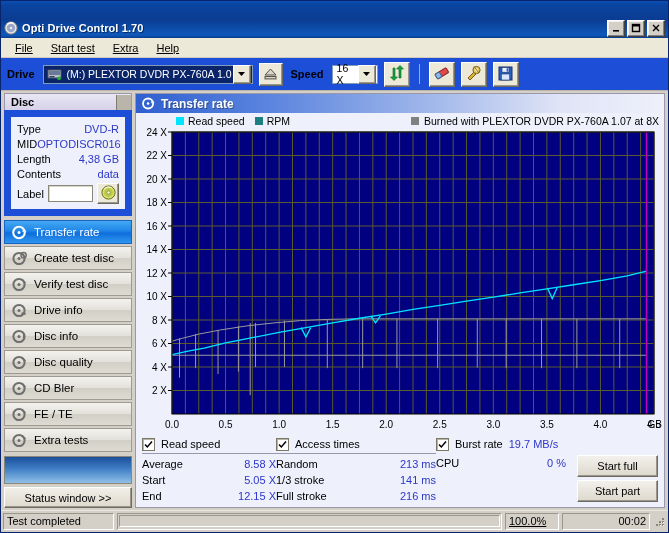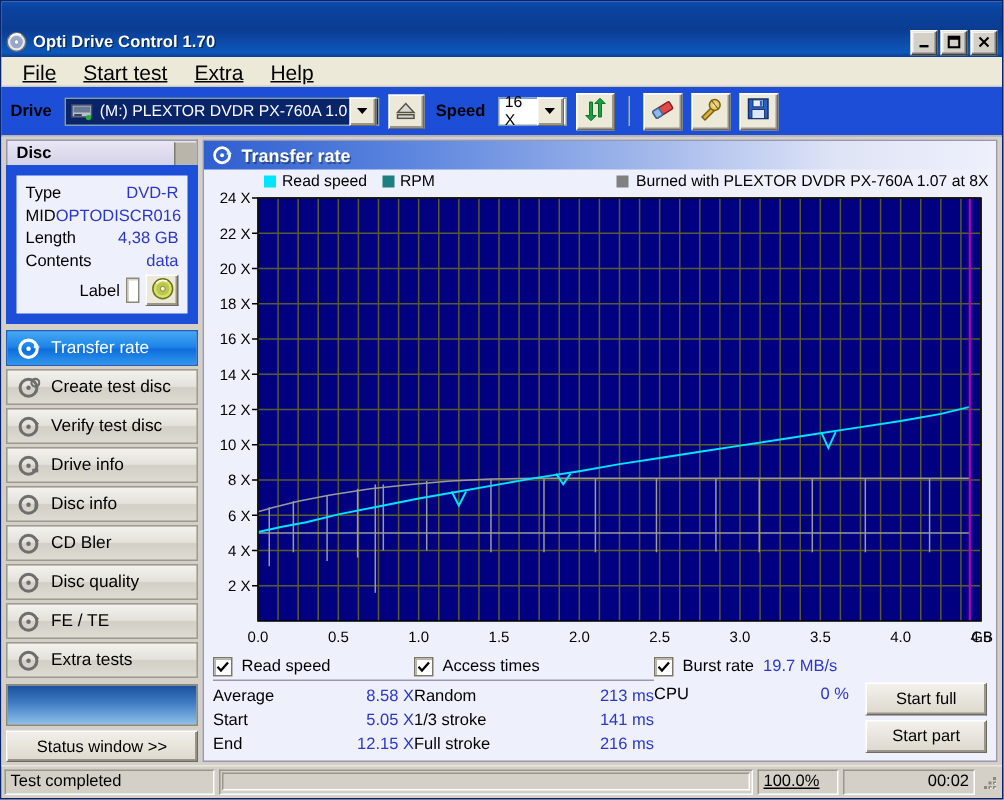--- a/index.html
+++ b/index.html
@@ -21,21 +21,21 @@
   .tb-btns{display:flex;gap:2px;padding-right:1px;}
   .tb-btn{width:16px;height:15px;background:#d4d0c8;border:1px solid #fff;
     border-right-color:#404040;border-bottom-color:#404040;
     box-shadow:inset -1px -1px 0 #808080, inset 1px 1px 0 #f5f3ef;
     display:flex;align-items:center;justify-content:center;font-size:9px;line-height:1;color:#000;}
   .tb-btn svg{display:block;}
 
   
   .menubar{height:19px;flex:0 0 19px;display:flex;align-items:center;
     background:#ece9d8;border-bottom:1px solid #cfcabc;padding-left:6px;gap:2px;}
-  .menu-item{padding:2px 8px;font-size:14px;color:#000;}
+  .menu-item{padding:2px 8px;font-size:11px;color:#000;}
   .menu-item u{text-decoration:underline;}
 
   
   .toolbar{height:32px;flex:0 0 32px;display:flex;align-items:center;
     background:#1d4ed8;padding:0 4px;gap:6px;border-bottom:1px solid #b9b4a5;}
   .tb-label{font-size:11px;font-weight:bold;color:#000;padding:0 2px;}
   .drive-combo{width:210px;height:19px;display:flex;align-items:center;
     background:#0a246a;border:1px solid #7f9db9;box-sizing:border-box;}
   .drive-combo .dc-in{flex:1;display:flex;align-items:center;gap:5px;padding-left:3px;overflow:hidden;}
   .dc-icon{width:15px;height:13px;flex:0 0 15px;}
@@ -62,21 +62,21 @@
 
   .panel-head{height:17px;display:flex;align-items:center;justify-content:space-between;
     background:linear-gradient(180deg,#e9e6f5,#d6d2e8);border:1px solid #9b97ab;
     border-bottom:none;padding:0 0 0 6px;font-weight:bold;font-size:11px;box-sizing:border-box;}
   .panel-head .hbtn{width:14px;height:15px;background:#b9b5ab;border-left:1px solid #7d7a72;}
   .disc-panel{background:#eef0fb;border:7px solid #1d4ed8;padding:4px 6px 5px 6px;box-sizing:border-box;}
   .disc-row{display:flex;justify-content:space-between;align-items:center;height:15px;font-size:11px;}
   .disc-row .k{color:#000;}
   .disc-row .v{color:#2b37c8;}
   .label-row{display:flex;align-items:center;gap:4px;margin-top:2px;}
-  .label-row .k{font-size:11px;margin-left:36px;}
+  .label-row .k{font-size:11px;}
   .label-input{flex:1;height:15px;background:#fff;border:1px solid #8b8878;
     box-shadow:inset 1px 1px 0 #d8d5cc;}
   .disc-btn{width:20px;height:19px;background:#ece9d8;border:1px solid #fff;
     border-right-color:#6d6a62;border-bottom-color:#6d6a62;box-shadow:inset -1px -1px 0 #9a968c;
     display:flex;align-items:center;justify-content:center;}
 
   .navlist{margin-top:4px;display:flex;flex-direction:column;gap:2px;}
   .nav-item{height:24px;display:flex;align-items:center;gap:7px;padding-left:7px;
     border:1px solid #9e9a90;box-sizing:border-box;font-size:11.5px;color:#000;
     background:linear-gradient(180deg,#f3f2ee 0%,#e3e1da 48%,#d2cfc6 52%,#dedbd2 100%);}
@@ -128,21 +128,21 @@
   .act-btn{width:79px;height:20px;display:flex;align-items:center;justify-content:center;
     font-size:11px;background:linear-gradient(180deg,#f3f1ec,#ddd8cc);
     border:1px solid #fff;border-right-color:#6d6a62;border-bottom-color:#6d6a62;
     box-shadow:inset -1px -1px 0 #9a968c;}
 
   
   .statusbar{height:22px;flex:0 0 22px;display:flex;align-items:center;gap:3px;
     background:#d4d0c8;padding:1px 2px 2px 2px;box-sizing:border-box;border-top:1px solid #e9e6de;}
   .sb-cell{height:17px;display:flex;align-items:center;border:1px solid #9a968c;
     border-right-color:#fff;border-bottom-color:#fff;box-sizing:border-box;font-size:11px;padding:0 3px;}
-  .sb-msg{width:140px;text-align:right;}
+  .sb-msg{width:111px;text-align:right;}
   .sb-prog{flex:1;padding:1px;}
   .prog-track{width:100%;height:12px;background:#d4d0c8;border:1px solid #9a968c;
     border-right-color:#fff;border-bottom-color:#fff;box-sizing:border-box;}
   .prog-fill{height:100%;background:#16337d;}
   .sb-pct{width:54px;justify-content:flex-start;text-decoration:underline;}
   .sb-time{width:88px;justify-content:flex-end;}
   .grip{width:13px;height:13px;align-self:flex-end;margin-bottom:2px;}
 </style>
 </head>
 <body>
@@ -355,31 +355,31 @@
           <span>Disc info</span>
         </div>
         <div class="nav-item">
           <span class="ico">
             <svg width="15" height="15" viewBox="0 0 15 15">
               <circle cx="7" cy="7.5" r="5.6" fill="none" stroke="#6e6e6e" stroke-width="2"></circle>
               <circle cx="7" cy="7.5" r="1.5" fill="#6e6e6e"></circle>
               <path d="M10 2.5 L13.5 6" stroke="#6e6e6e" stroke-width="1.4"></path>
             </svg>
           </span>
+          <span>Disc quality</span>
+        </div>
+        <div class="nav-item">
+          <span class="ico">
+            <svg width="15" height="15" viewBox="0 0 15 15">
+              <circle cx="7" cy="7.5" r="5.6" fill="none" stroke="#6e6e6e" stroke-width="2"></circle>
+              <circle cx="7" cy="7.5" r="1.5" fill="#6e6e6e"></circle>
+              <path d="M10 2.5 L13.5 6" stroke="#6e6e6e" stroke-width="1.4"></path>
+            </svg>
+          </span>
           <span>CD Bler</span>
-        </div>
-        <div class="nav-item">
-          <span class="ico">
-            <svg width="15" height="15" viewBox="0 0 15 15">
-              <circle cx="7" cy="7.5" r="5.6" fill="none" stroke="#6e6e6e" stroke-width="2"></circle>
-              <circle cx="7" cy="7.5" r="1.5" fill="#6e6e6e"></circle>
-              <path d="M10 2.5 L13.5 6" stroke="#6e6e6e" stroke-width="1.4"></path>
-            </svg>
-          </span>
-          <span>Disc quality</span>
         </div>
         <div class="nav-item">
           <span class="ico">
             <svg width="15" height="15" viewBox="0 0 15 15">
               <circle cx="7" cy="7.5" r="5.6" fill="none" stroke="#6e6e6e" stroke-width="2"></circle>
               <circle cx="7" cy="7.5" r="1.5" fill="#6e6e6e"></circle>
               <path d="M10 2.5 L13.5 6" stroke="#6e6e6e" stroke-width="1.4"></path>
             </svg>
           </span>
           <span>FE / TE</span>

